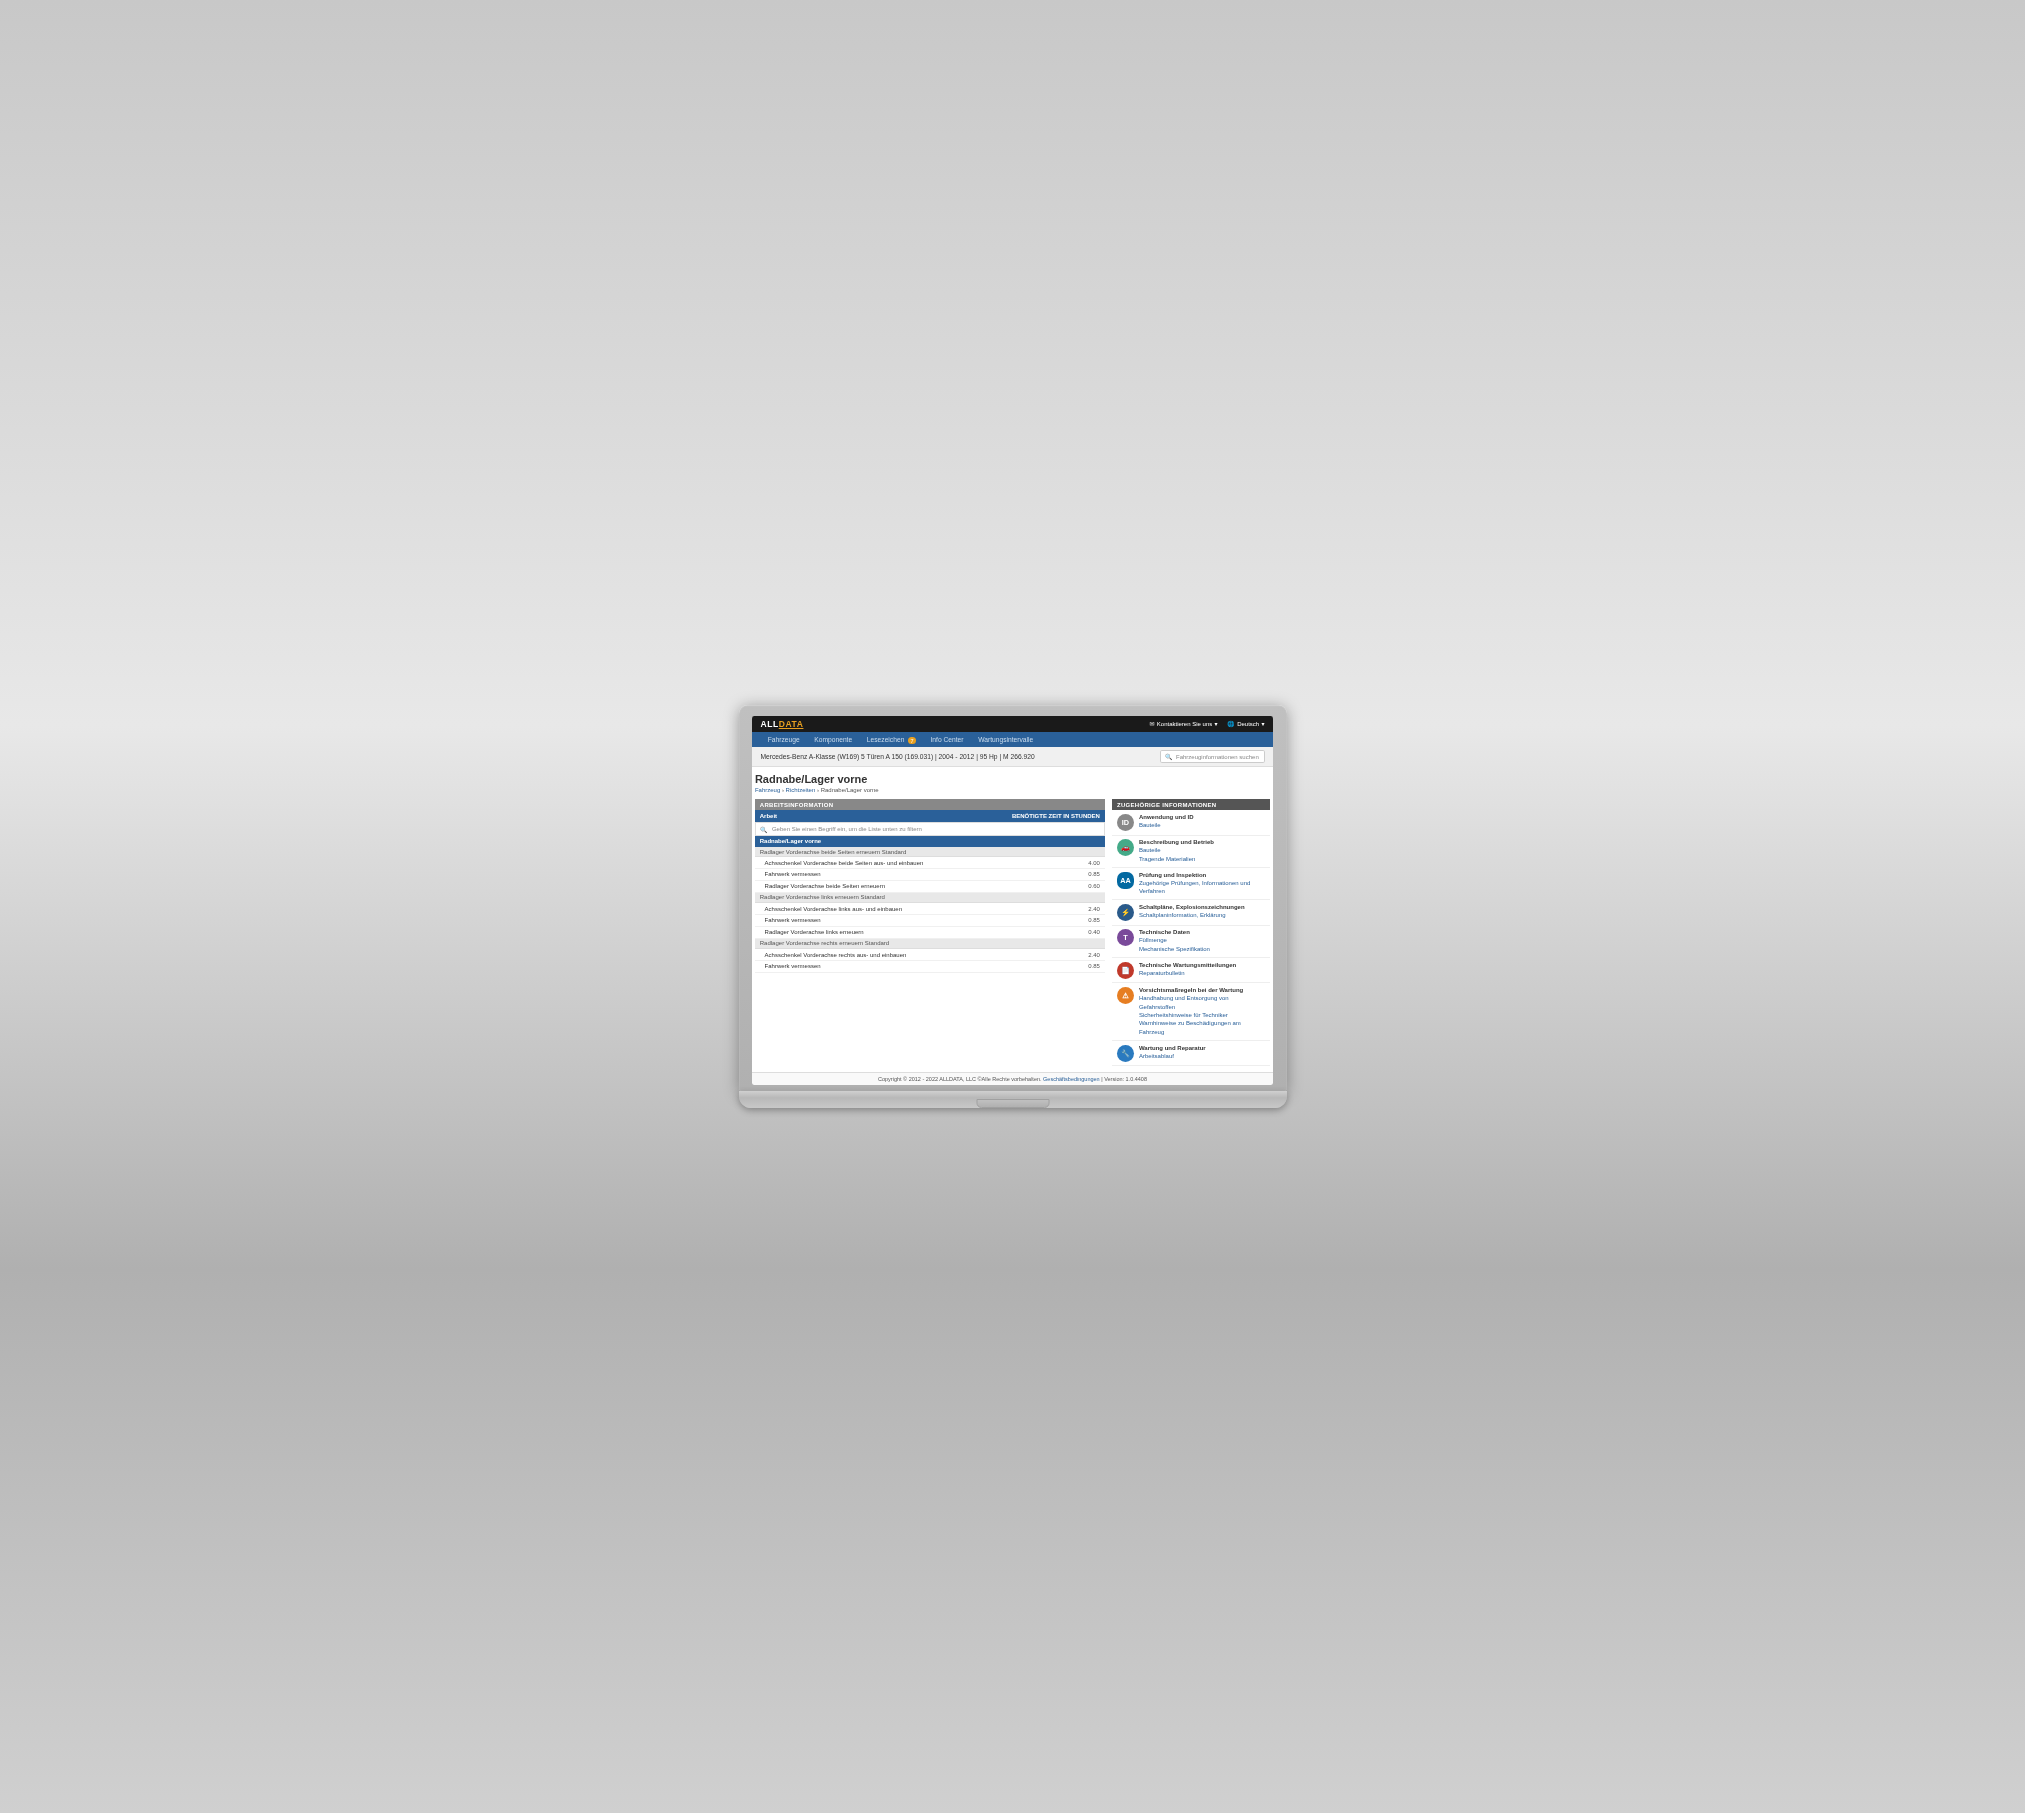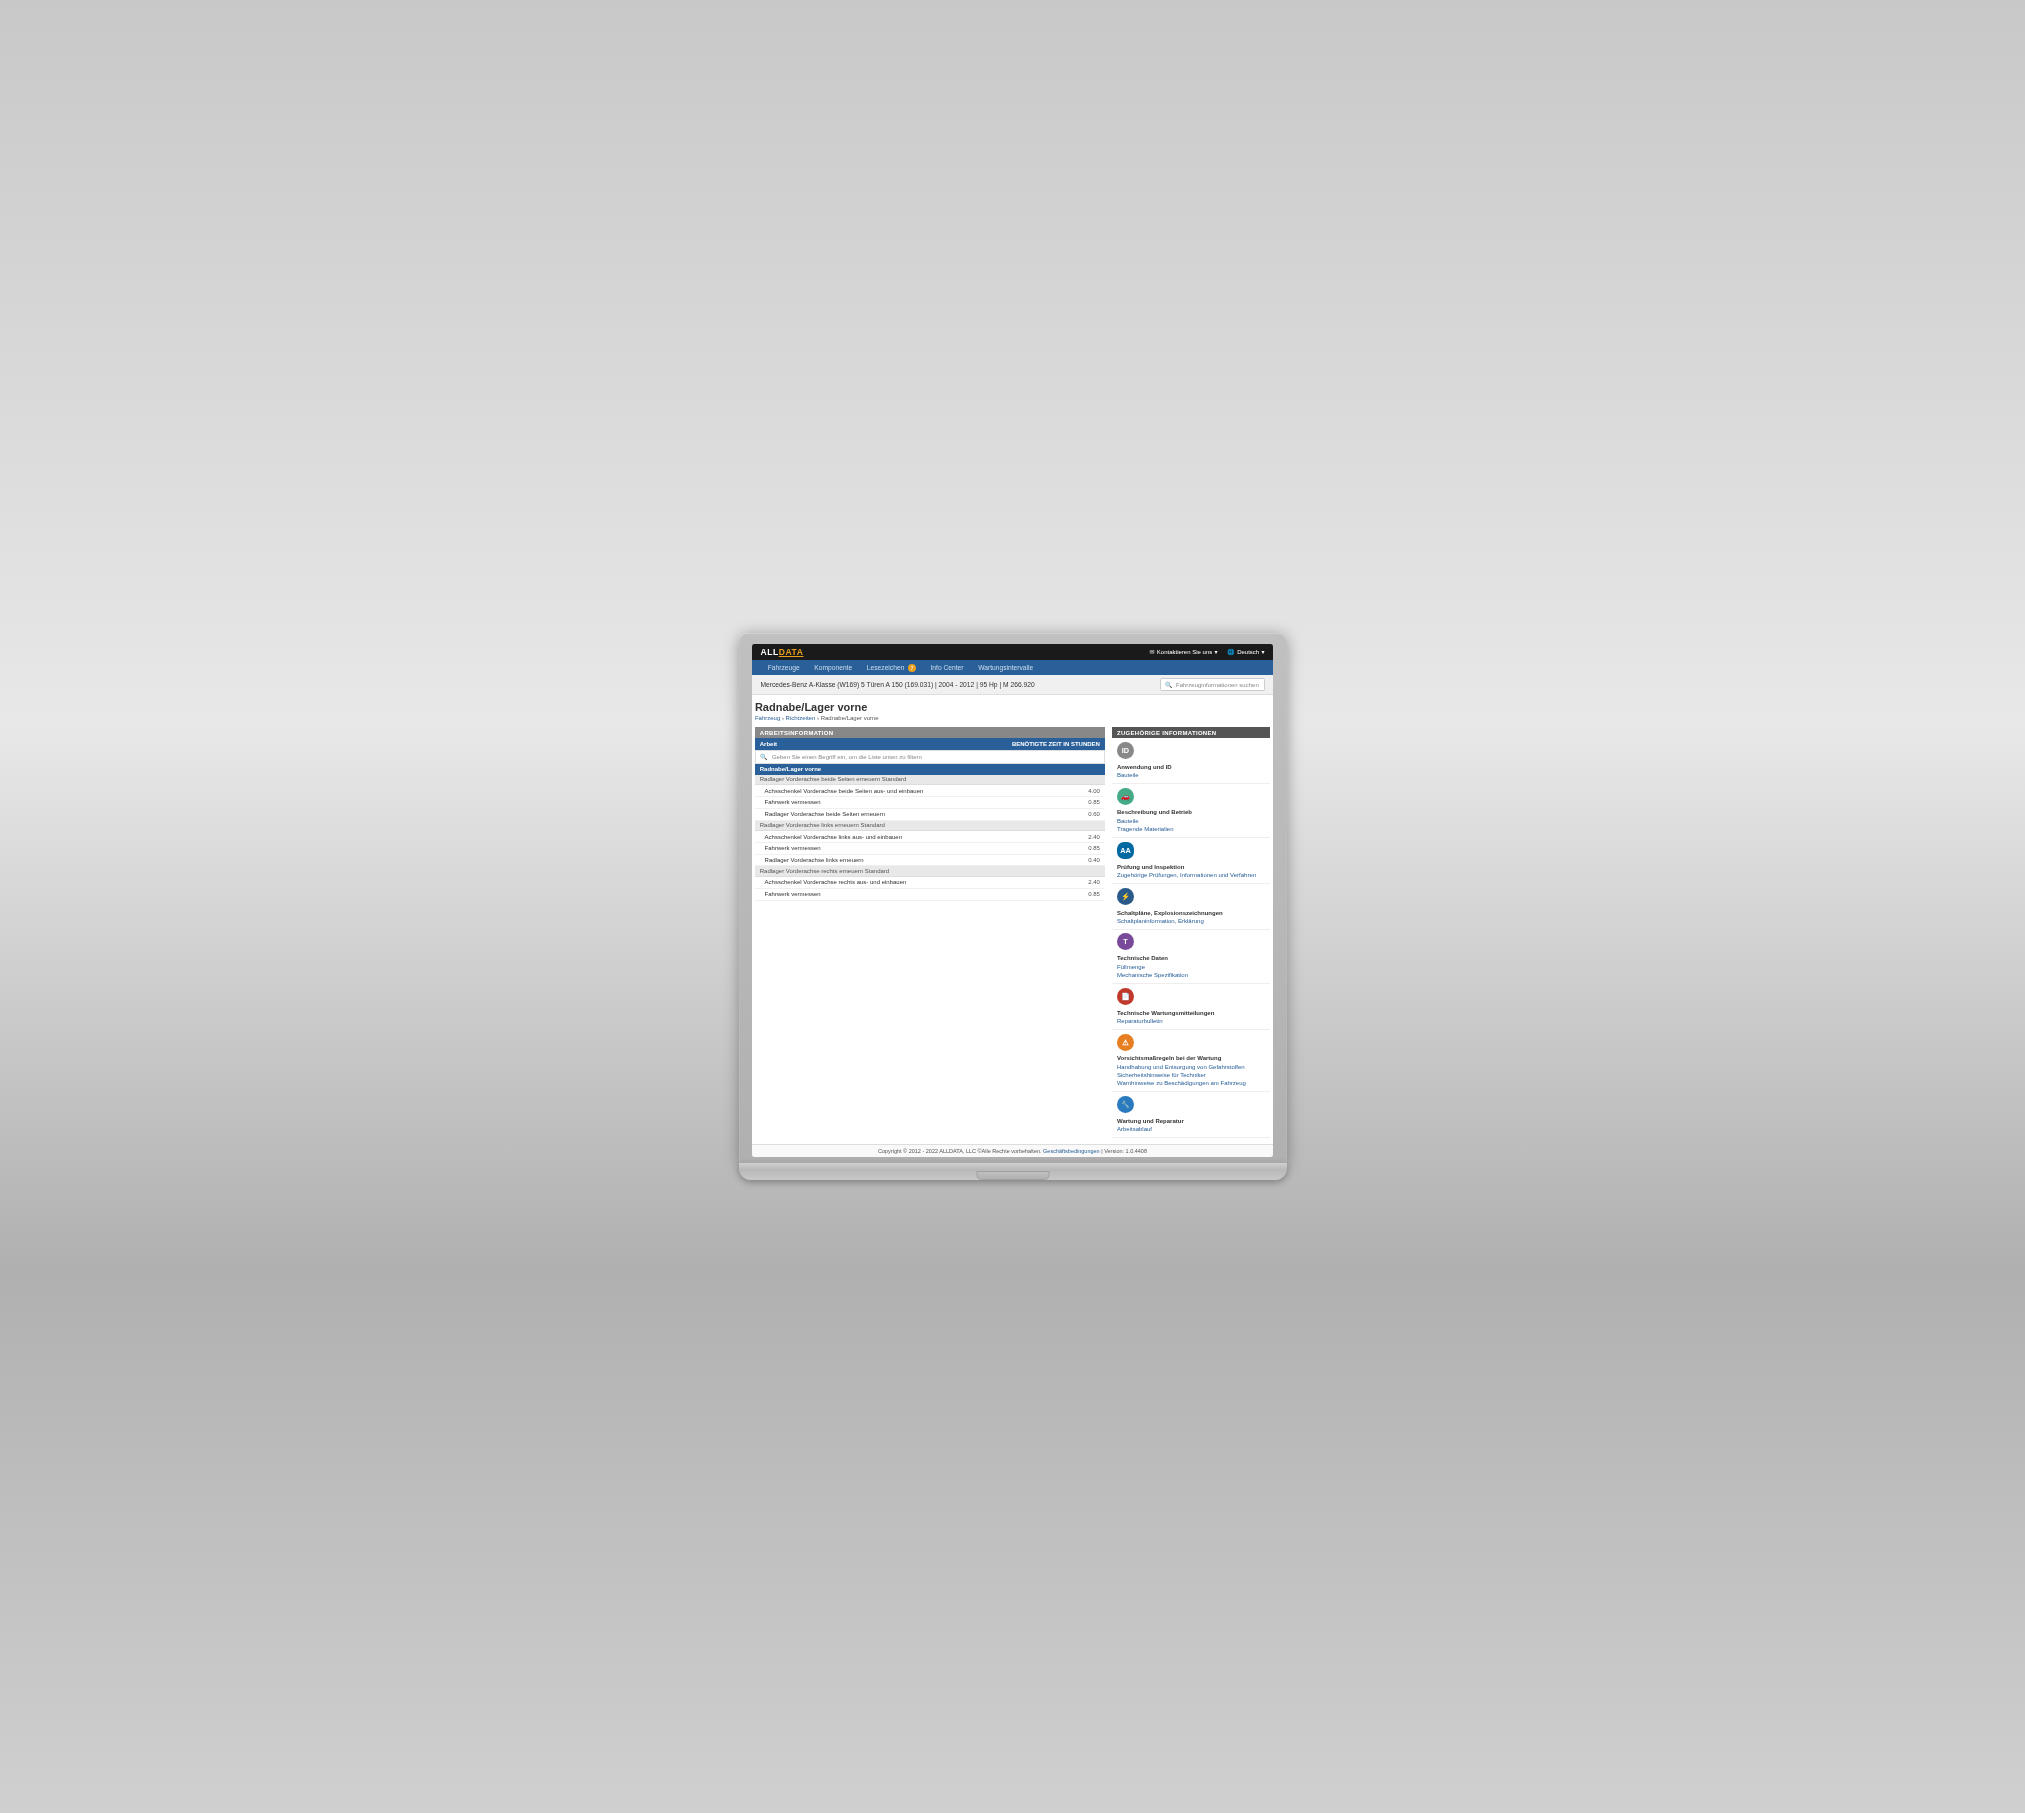--- a/index.html
+++ b/index.html
@@ -260,21 +260,20 @@
       letter-spacing: 0.3px;
       text-transform: uppercase;
     }
 
     .info-item {
       display: flex;
       align-items: flex-start;
       gap: 4.9px;
       padding: 3.7px 4.9px;
       border-bottom: 0.6px solid #eee;
-      flex-direction: column;
     }
 
     .info-icon {
       width: 17px;
       height: 17px;
       border-radius: 50%;
       display: flex;
       align-items: center;
       justify-content: center;
       flex-shrink: 0;

